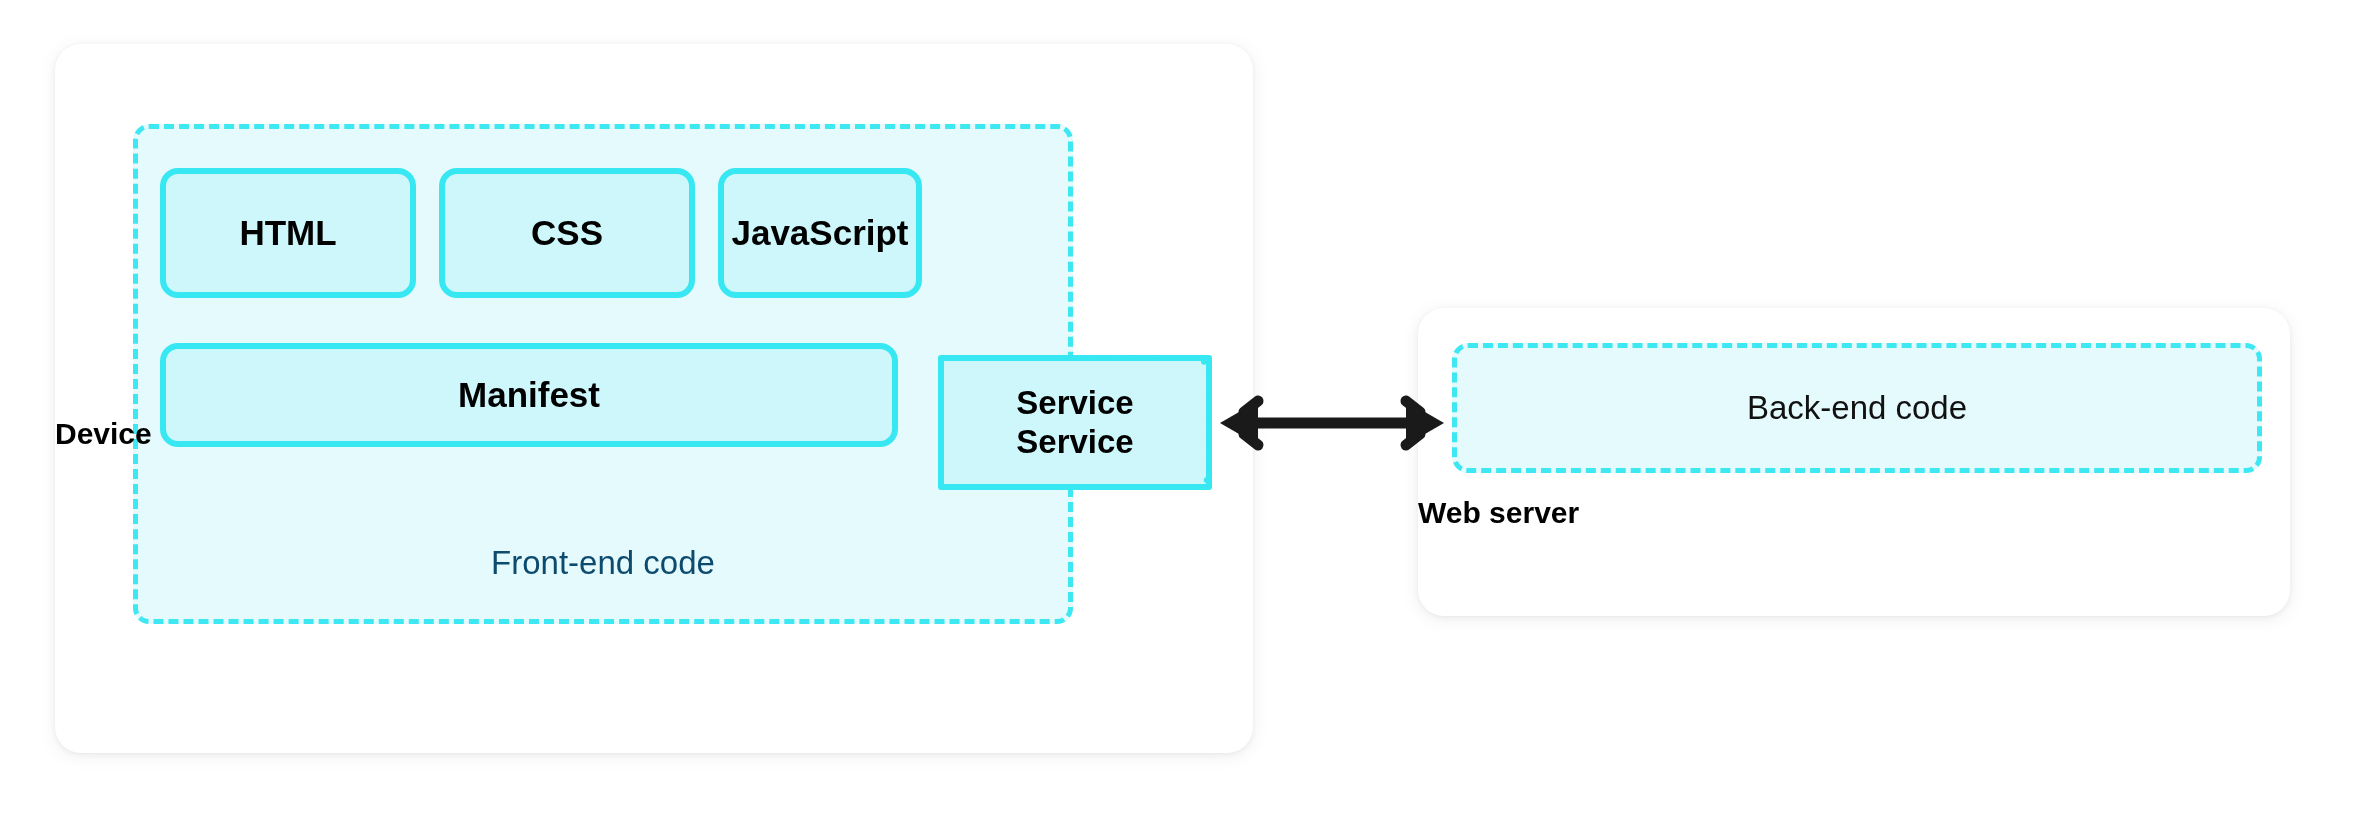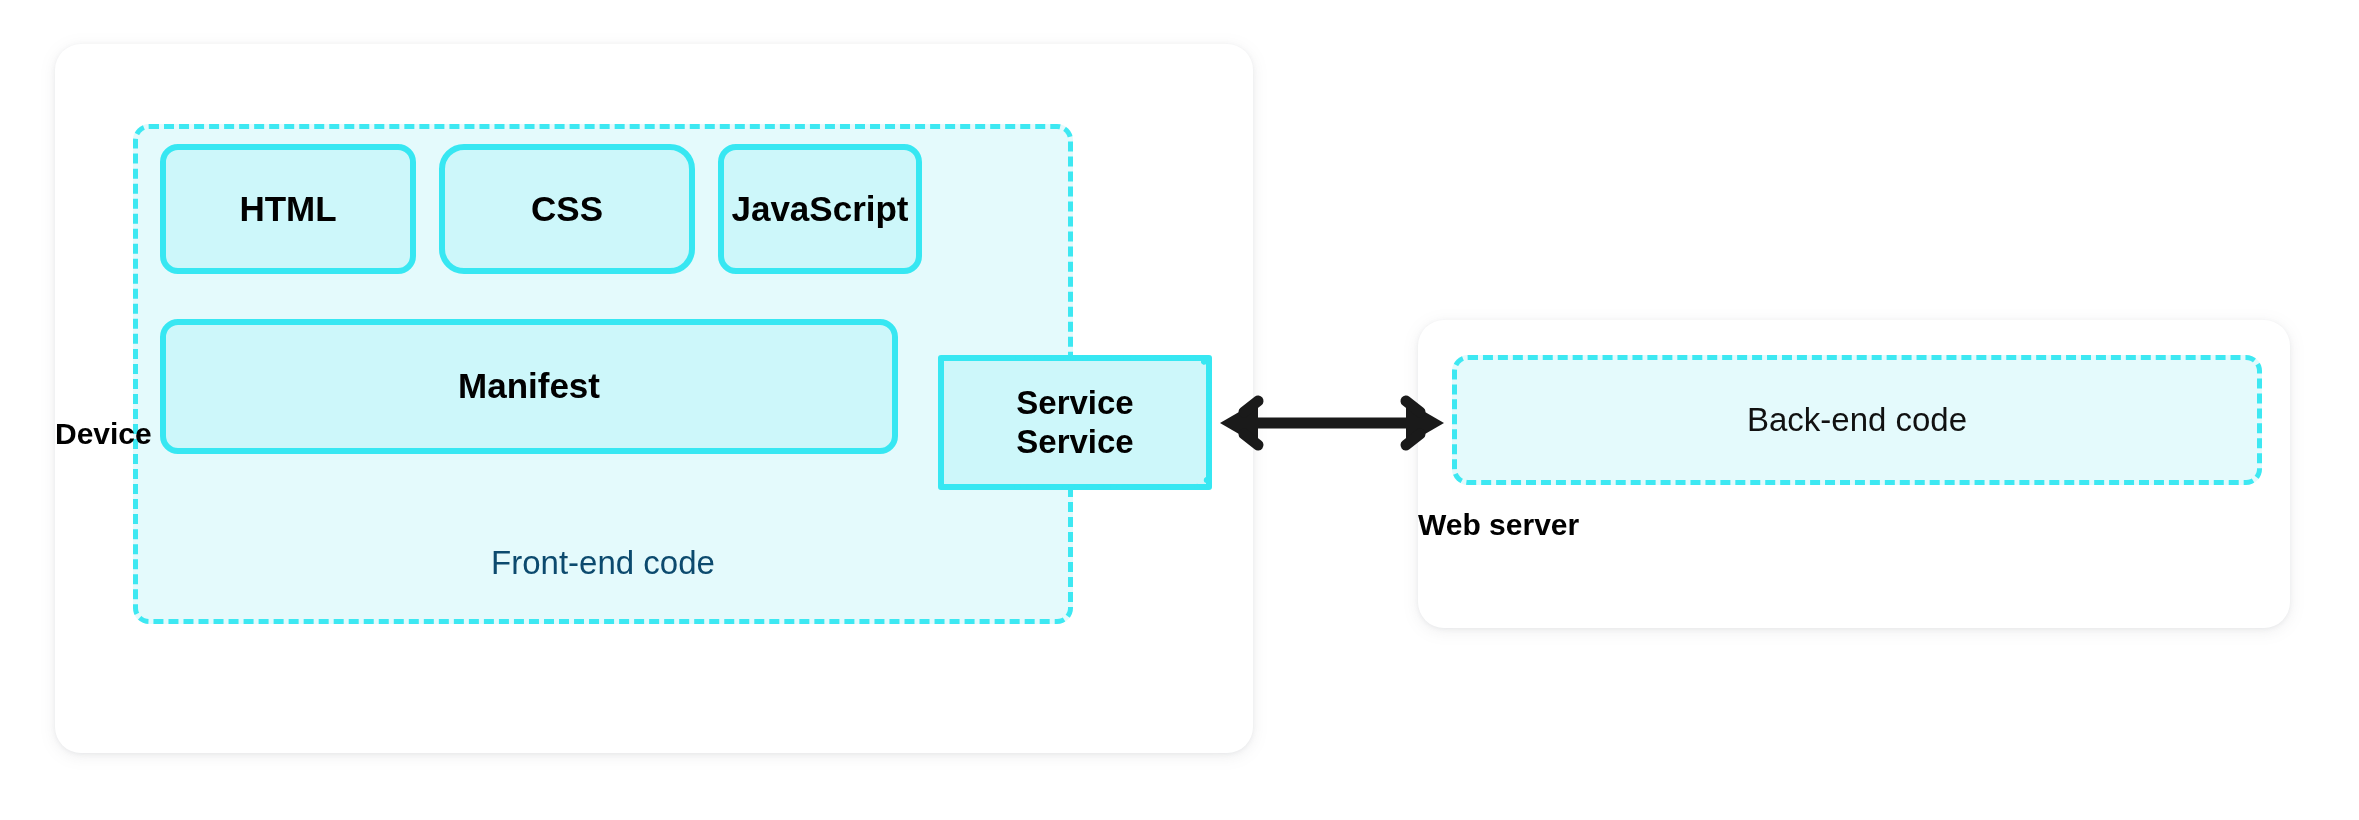--- a/index.html
+++ b/index.html
@@ -33,21 +33,21 @@
 
   #device-card {
     left: 55px;
     top: 44px;
     width: 1198px;
     height: 709px;
   }
 
   #server-card {
     left: 1418px;
-    top: 320px;
+    top: 308px;
     width: 872px;
     height: 308px;
   }
 
   
   .dashed-region {
     position: absolute;
     background: #E4FAFC;
     border: 5px dashed #3DE8F2;
     border-radius: 16px;
@@ -79,26 +79,27 @@
     border-radius: 18px;
     box-sizing: border-box;
     display: flex;
     align-items: center;
     justify-content: center;
     text-align: center;
     color: #010101;
     font-weight: bold;
     font-size: 35px;
     line-height: 1.16;
+    margin-top: 24px;
   }
 
   #box-html  { left: 105px; top: 100px; width: 256px; height: 130px; }
-  #box-css   { left: 384px; top: 100px; width: 256px; height: 130px; border-radius: 25px; }
+  #box-css   { left: 384px; top: 100px; width: 256px; height: 130px; }
   #box-js    { left: 663px; top: 100px; width: 204px; height: 130px; }
-  #box-manifest { left: 105px; top: 275px; width: 738px; height: 135px; }
+  #box-manifest { left: 105px; top: 275px; width: 738px; height: 104px; }
 
   
   #box-service-worker {
     position: absolute;
     left: 938px;
     top: 355px;
     width: 274px;
     height: 135px;
     background: #CDF7FA;
     border: 6px solid #37E7F2;

